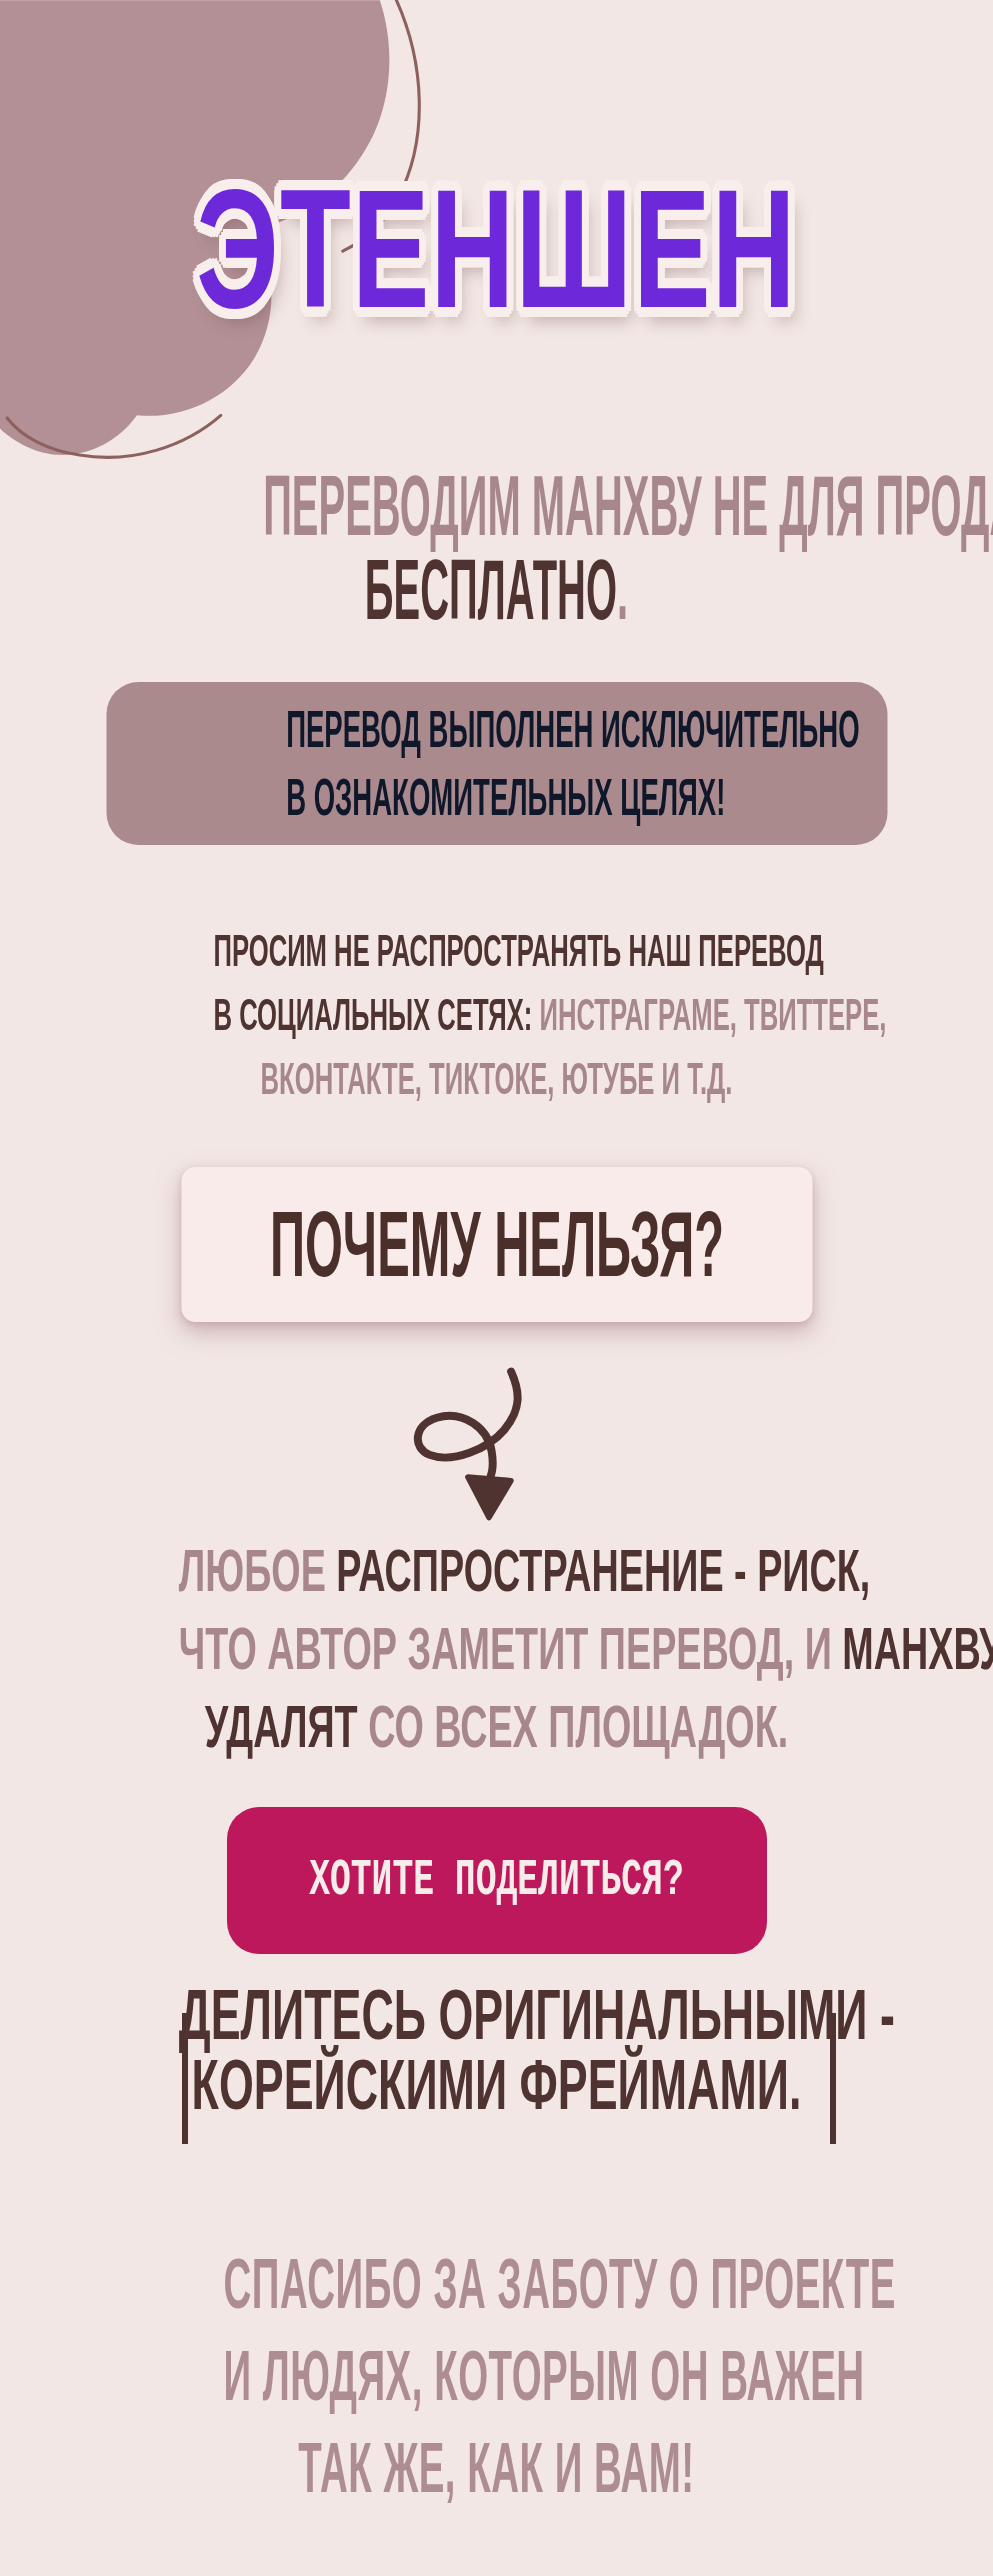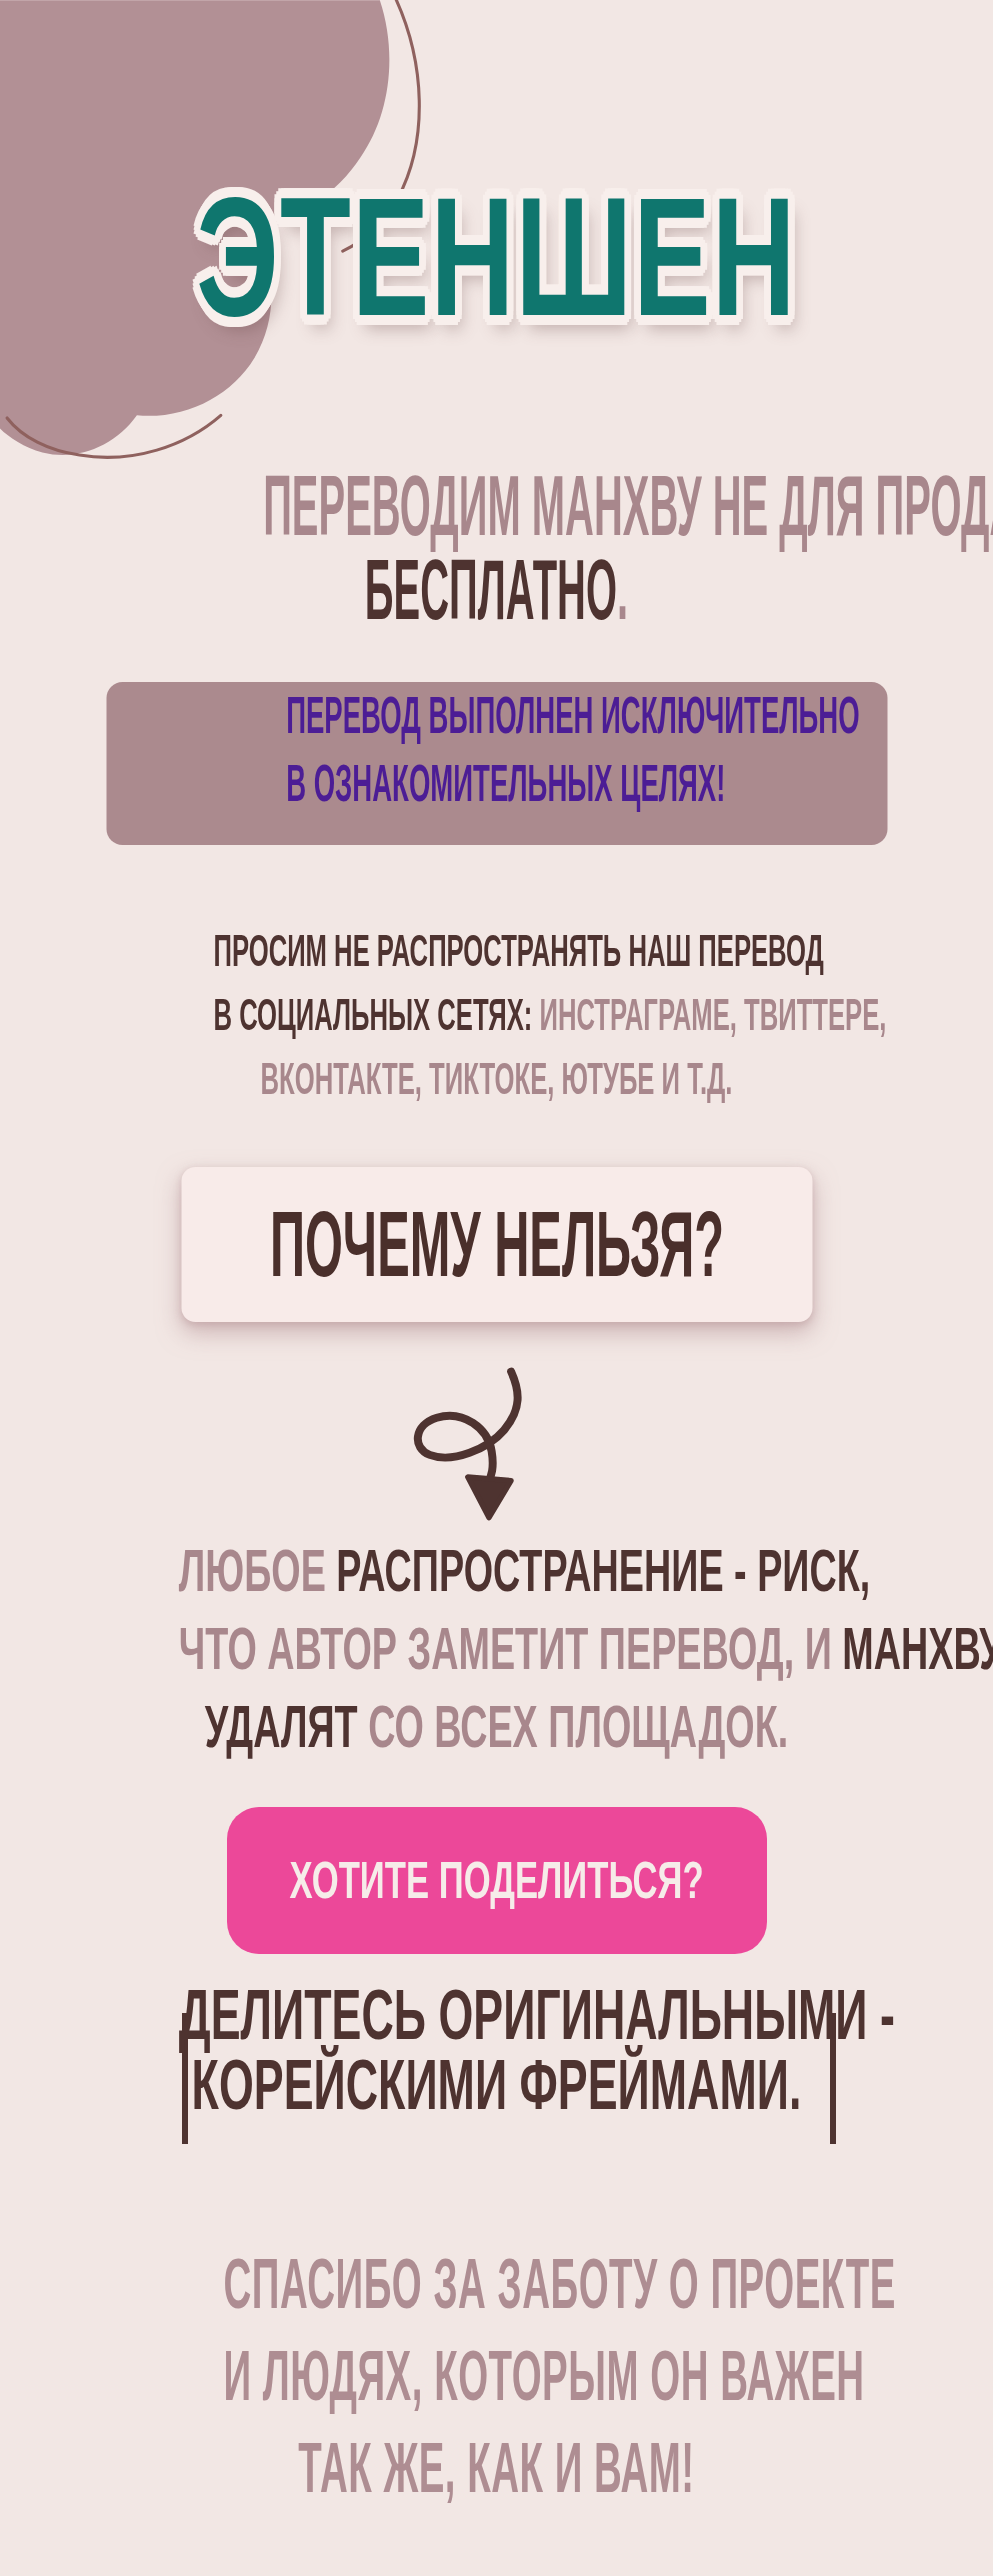--- a/index.html
+++ b/index.html
@@ -25,26 +25,26 @@
     text-align: center;
     transform: scaleX(var(--sx, 0.6));
     transform-origin: 50% 50%;
   }
   .c-mauve { color: #a8878c; }
   .c-dark  { color: #4e3330; }
 
   .blob-svg { position: absolute; left: 0; top: 0; z-index: 1; }
 
   .title {
-    top: 173px;
+    top: 165px;
     z-index: 2;
     font-size: 168px;
     line-height: 168px;
     --sx: 0.69;
-    color: #0f766e;
+    color: #6d28d9;
     letter-spacing: 1.8px;
     text-shadow:
       9.7px 0 0 #f8efec, -9.7px 0 0 #f8efec, 0 9.7px 0 #f8efec, 0 -9.7px 0 #f8efec,
       7px 7px 0 #f8efec, 7px -7px 0 #f8efec, -7px 7px 0 #f8efec, -7px -7px 0 #f8efec,
       9.7px 4.4px 0 #f8efec, 9.7px -4.4px 0 #f8efec, -9.7px 4.4px 0 #f8efec, -9.7px -4.4px 0 #f8efec,
       4.4px 9.7px 0 #f8efec, 4.4px -9.7px 0 #f8efec, -4.4px 9.7px 0 #f8efec, -4.4px -9.7px 0 #f8efec,
       8.8px 14px 19.4px rgba(106, 72, 72, 0.35);
   }
 
   .intro {
@@ -56,25 +56,25 @@
   }
 
   .notice-box {
     position: absolute;
     left: 50%;
     transform: translateX(-50%);
     top: 682px;
     width: 781px;
     height: 163px;
     background: #ab8a8e;
-    border-radius: 16px;
+    border-radius: 32px;
     display: flex;
     flex-direction: column;
-    justify-content: flex-start;
-    color: #4c1d95;
+    justify-content: center;
+    color: #0f172a;
     font-size: 51px;
     line-height: 68px;
     --sx: 0.54;
   }
 
   .request {
     top: 919px;
     font-size: 45px;
     line-height: 64px;
     --sx: 0.57;
@@ -110,28 +110,28 @@
     color: #4e3330;
   }
 
   .share-btn {
     position: absolute;
     left: 50%;
     transform: translateX(-50%);
     top: 1807px;
     width: 540px;
     height: 147px;
-    background: #ec4899;
+    background: #be185d;
     border-radius: 32px;
     border: none;
     display: flex;
     align-items: center;
     justify-content: center;
     color: #f6ece9;
-    font-family: Liberation Sans, sans-serif;
+    font-family: Liberation Mono, monospace;
     font-weight: 700;
     font-size: 51px;
     line-height: 55px;
     --sx: 0.68;
     cursor: pointer;
   }
 
   .hint {
     top: 1980px;
     font-size: 70px;

